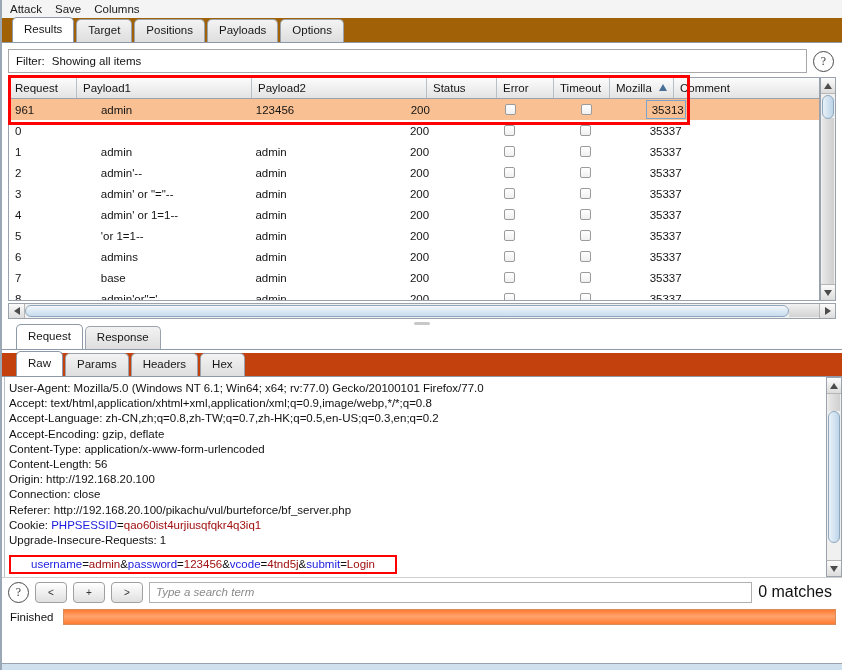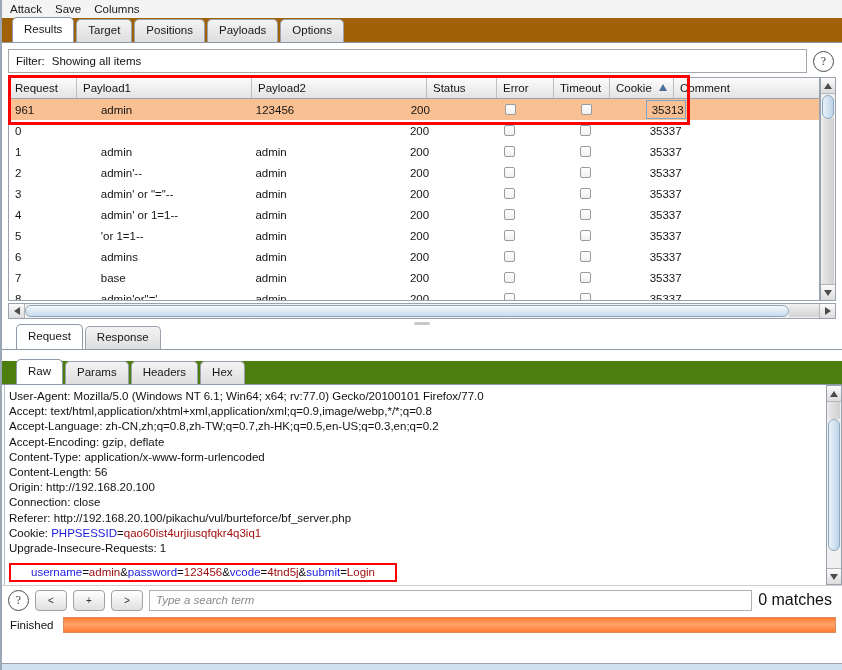--- a/index.html
+++ b/index.html
@@ -92,21 +92,21 @@
           background:linear-gradient(#efefef,#d2d2d2);}
 
   
   .splitter{height:8px;display:flex;align-items:center;justify-content:center;background:#ffffff;}
   .splitter .grip{width:16px;height:3px;background:#c8c8c8;border-radius:2px;}
 
   
   .rrtabs{height:23px;display:flex;align-items:flex-end;padding-left:14px;
           border-bottom:1px solid #8d99a6;box-sizing:border-box;background:#fff;}
   .subtabs{height:24px;display:flex;align-items:flex-end;padding-left:14px;
-           border-bottom:1px solid #8d99a6;box-sizing:border-box;background:#4d7c0f;margin-top:11px;}
+           border-bottom:1px solid #8d99a6;box-sizing:border-box;background:#c2410c;margin-top:3px;}
   .msgzone{position:relative;height:200px;margin:0;background:#fff;}
   .msgtext{position:absolute;left:2px;top:0;right:18px;bottom:0;overflow:hidden;
            border-left:1px solid #b7c0c9;padding:4px 0 0 4px;box-sizing:border-box;
            font-family:"Liberation Sans","DejaVu Sans",sans-serif;font-size:11.5px;
            line-height:15.2px;color:#111;}
   .msgtext div{white-space:pre;}
   .kw-blue{color:#1a1ae0;}
   .kw-red{color:#a01010;}
   .bodyline{display:inline-block;border:2px solid #ff0000;padding:0 20px;margin-top:7px;}
   .rvsb{position:absolute;right:0;top:0;width:16px;bottom:0;background:#f0f0f0;
@@ -178,21 +178,21 @@
           <div class="hcell" style="width: 70px;">
             <span>Status</span>
           </div>
           <div class="hcell" style="width: 57px;">
             <span>Error</span>
           </div>
           <div class="hcell" style="width: 56px;">
             <span>Timeout</span>
           </div>
           <div class="hcell" style="width: 64px;">
-            <span>Cookie</span>
+            <span>Mozilla</span>
             <span class="sortarrow"></span>
           </div>
           <div class="hcell" style="width: 140px; border-right: none;">
             <span>Comment</span>
           </div>
         </div>
       <div class="body" id="tbody">
           <div class="row sel">
             <div class="cell" style="width: 68px;">961</div>
             <div class="cell" style="width: 175px;">admin</div>

